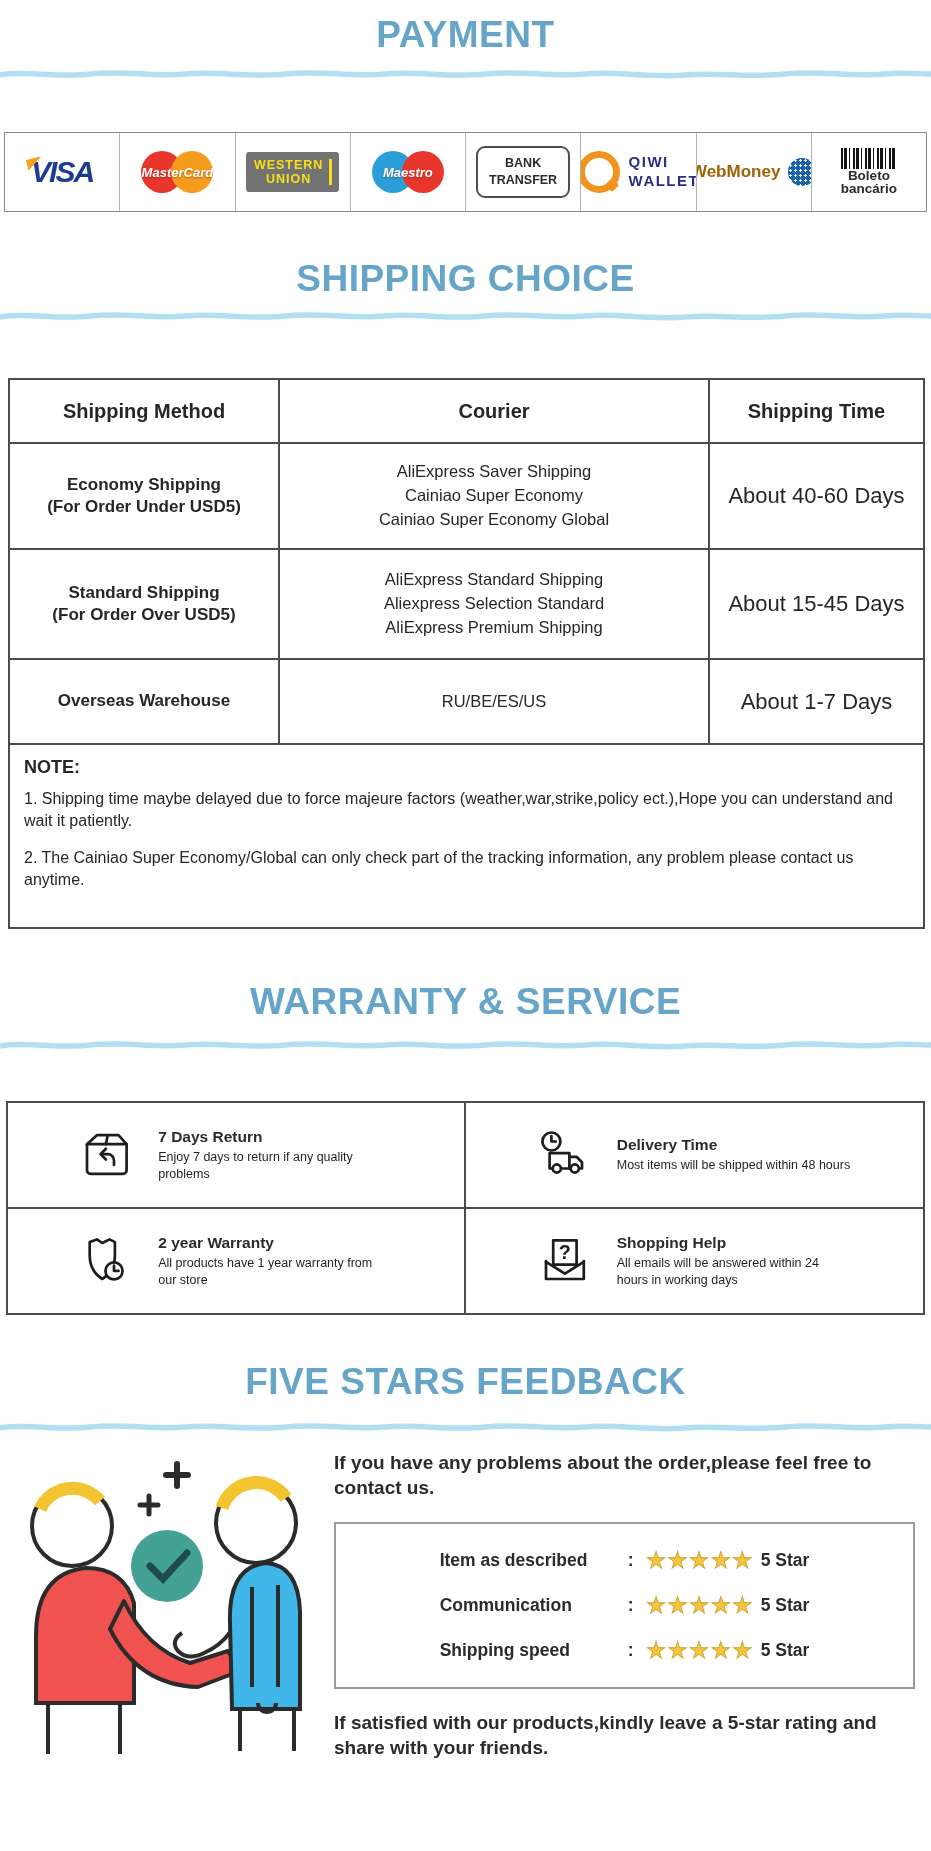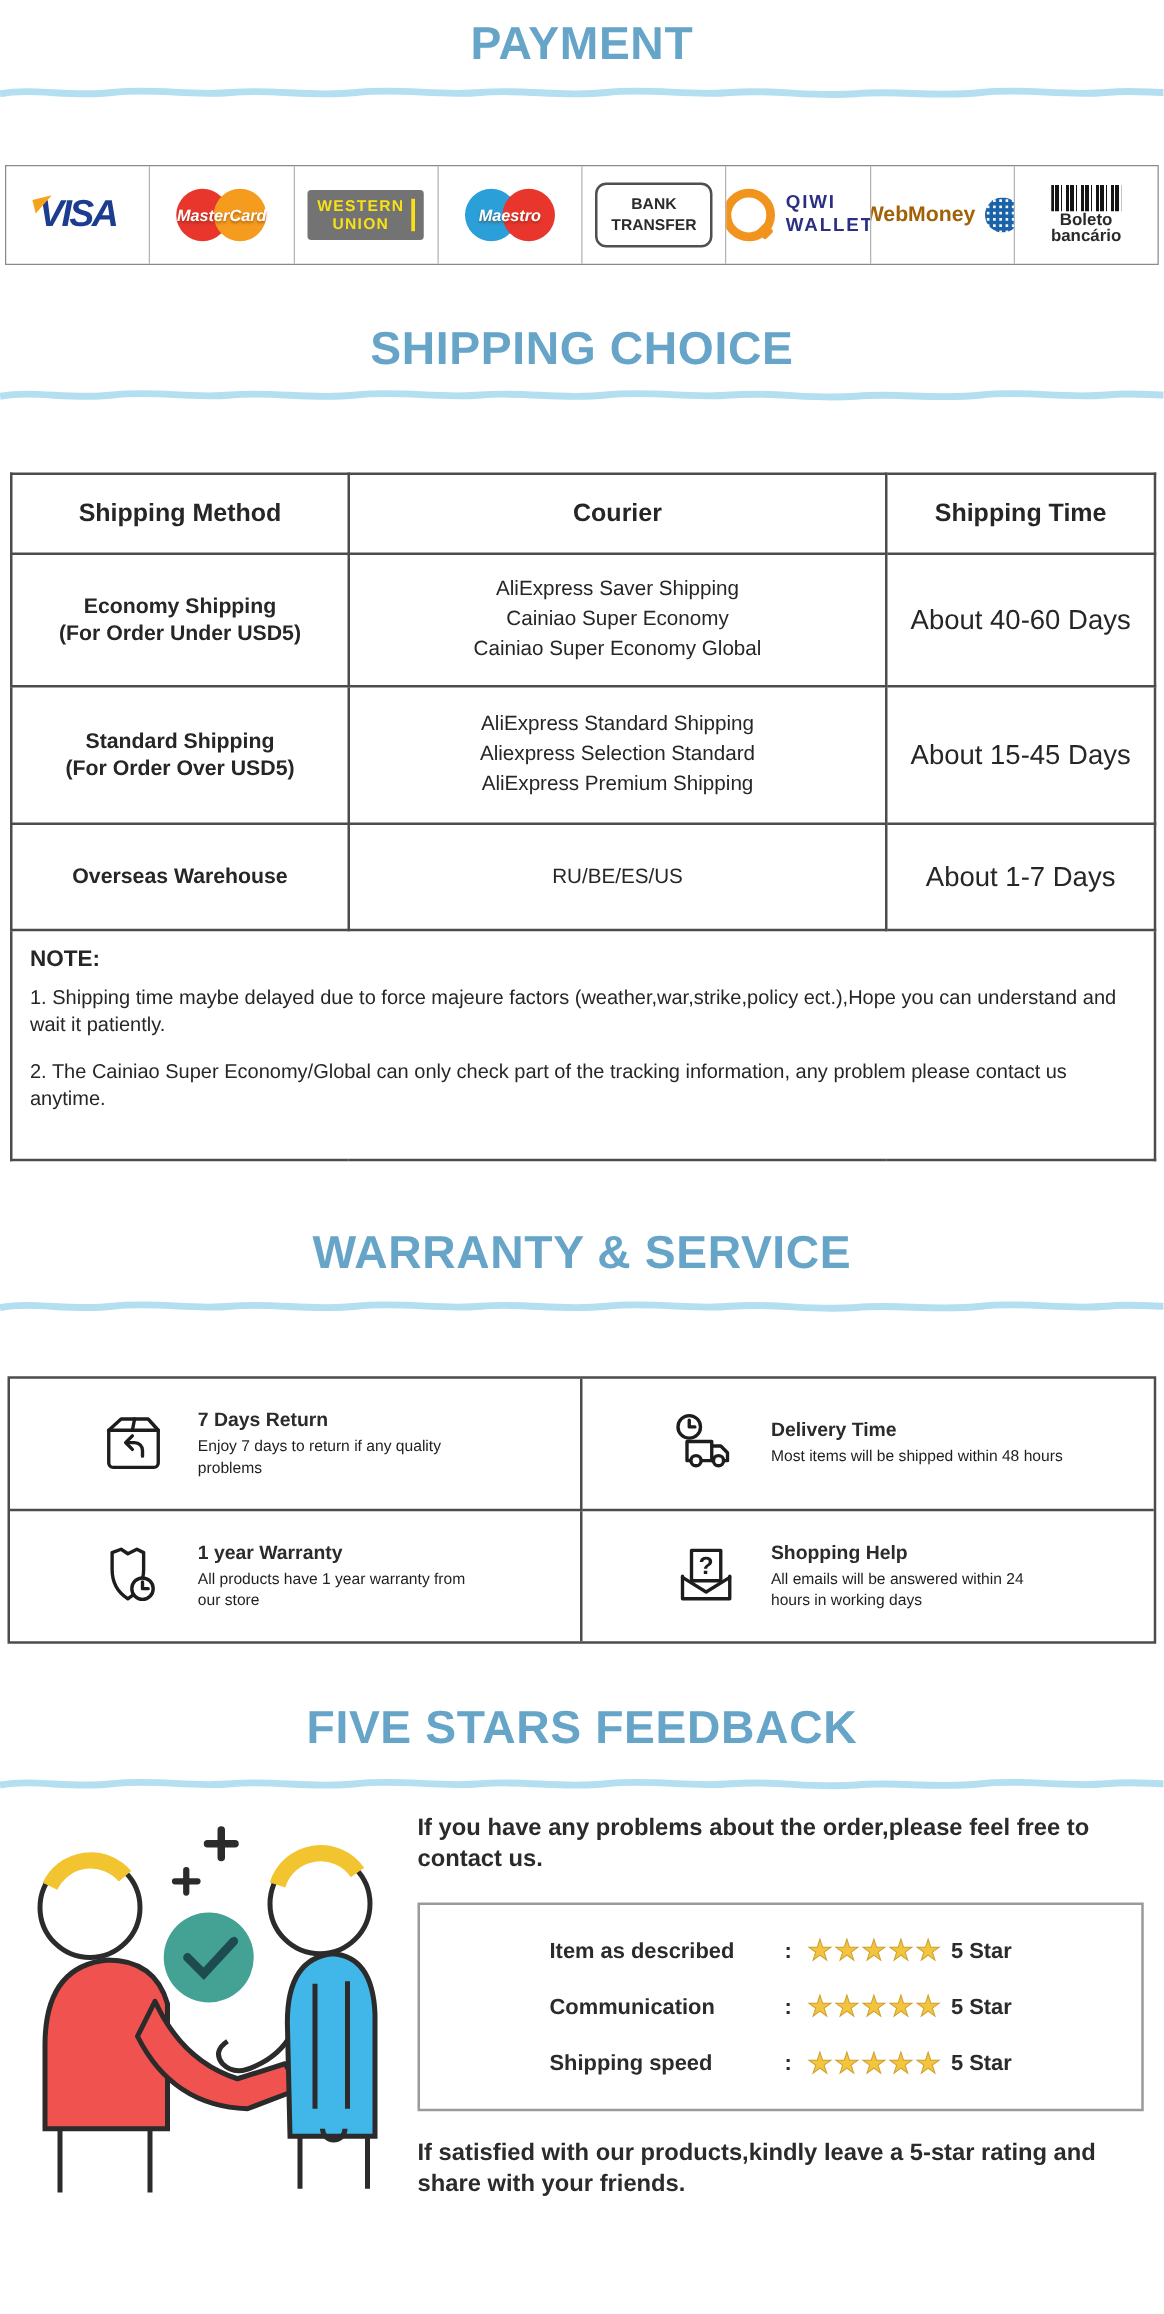--- a/index.html
+++ b/index.html
@@ -224,21 +224,21 @@
       <div class="svc-desc">Most items will be shipped within 48 hours</div>
     </div>
   </div>
   <div class="svc-cell">
     <svg class="icon" viewBox="0 0 60 60">
       <path d="M13 9 L21 6 L27 10 L35 6 L41 9 V24 C41 37 35 45 27 50 C19 45 13 37 13 24 Z"></path>
       <circle cx="40" cy="41" r="9.5" fill="#fff"></circle>
         <path d="M40 35 v6 h5"></path>
     </svg>
     <div class="svc-text">
-      <div class="svc-title">1 year Warranty</div>
+      <div class="svc-title">2 year Warranty</div>
       <div class="svc-desc">All products have 1 year warranty from our store</div>
     </div>
   </div>
   <div class="svc-cell">
     <svg class="icon" viewBox="0 0 60 60">
       <rect x="18" y="7" width="26" height="27" fill="#fff"></rect>
       <text x="31" y="28" text-anchor="middle" stroke="none" fill="#1d1d1d" font-size="22" font-weight="bold">?</text>
       <path d="M10 30 V50 H52 V30"></path>
         <path d="M10 31 L31 44 L52 31"></path>
     </svg>

